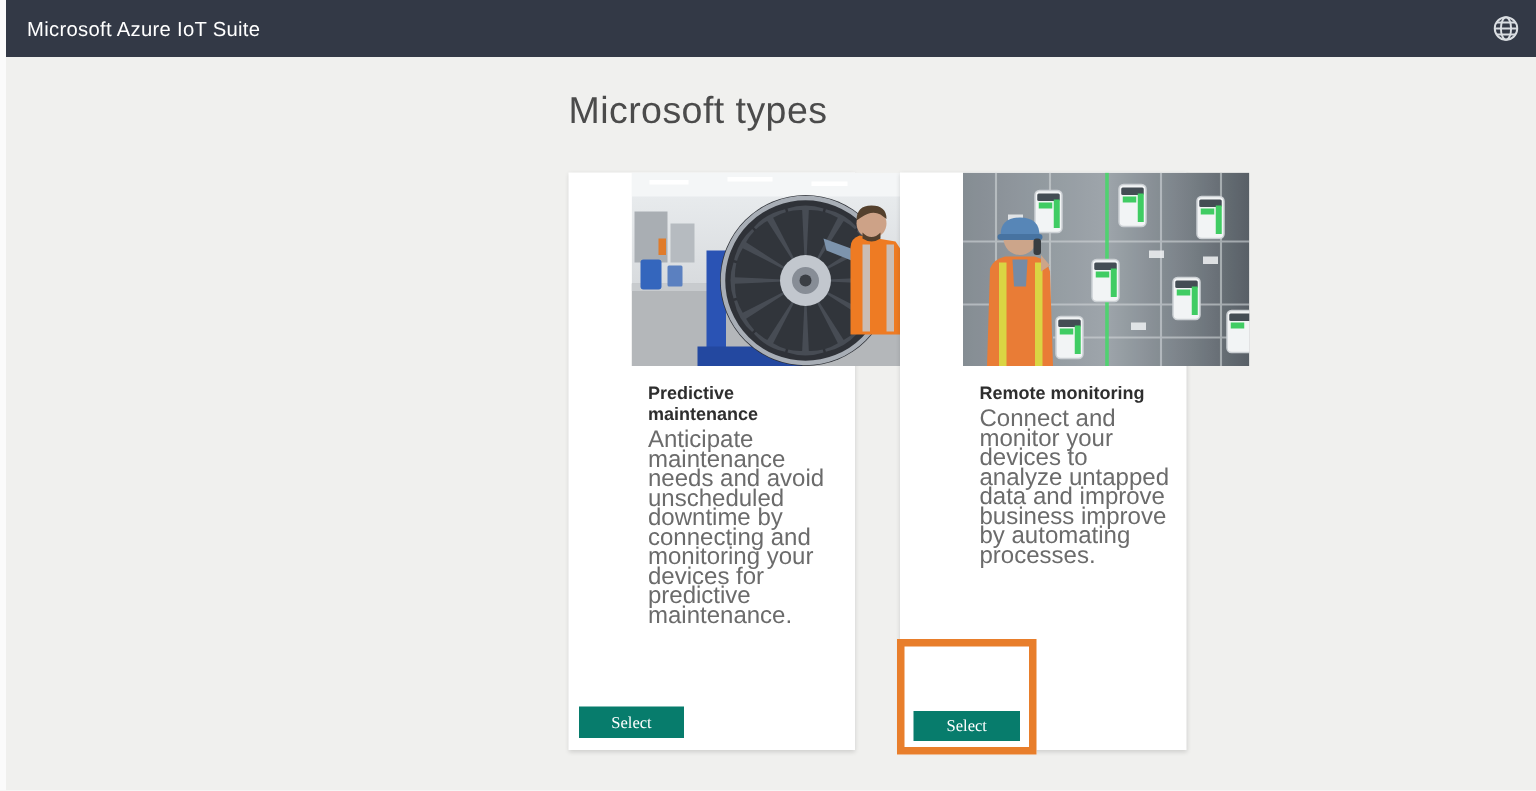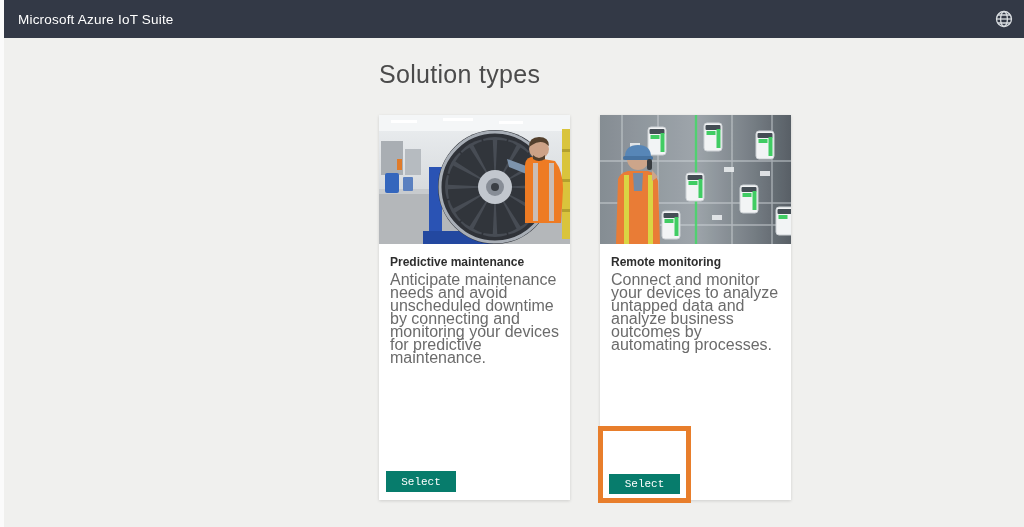--- a/index.html
+++ b/index.html
@@ -26,31 +26,32 @@
   .header-title { color: #ffffff; font-size: 13.5px; letter-spacing: 0.2px; }
   .globe { width: 20px; height: 20px; display: block; cursor: pointer; }
   .page-heading {
     position: absolute; left: 375px; top: 60px;
     font-size: 25px; font-weight: 300; color: #4b4b4b; letter-spacing: 0.3px;
   }
   .card {
     position: absolute; top: 115px; width: 191px; height: 385px;
     background: var(--card-bg);
     box-shadow: 0 1px 3px rgba(0,0,0,0.14);
+    padding-left: 42px;
   }
   .card-1 { left: 375px; }
   .card-2 { left: 596px; }
   .card-image { width: 191px; height: 129px; overflow: hidden; display: block; }
   .card-image svg { display: block; }
   .card-body { padding: 11px 11px 0 11px; }
   .card-title { font-size: 12px; font-weight: bold; color: #2e2e2e; margin-bottom: 4px; }
   .card-desc { font-size: 16px; color: #6b6b6b; line-height: 13px; }
   .select-btn {
     border: none; background: var(--button-bg); color: #ffffff;
-    font-family: Liberation Mono, monospace; font-size: 11px;
+    font-family: Liberation Serif, serif; font-size: 11px;
     width: 70px; height: 21px; cursor: pointer; display: block; margin-top: 39px;
   }
   .card-1 .select-btn { position: absolute; left: 7px; bottom: 8px; }
   .highlight-box {
     position: absolute; left: -2px; bottom: -3px;
     border: 5px solid var(--highlight);
     background: #ffffff; padding: 4px 6px;
   }
   .highlight-box .select-btn { width: 71px; height: 20px; }
 </style>
@@ -64,21 +65,21 @@
     <svg class="globe" viewBox="0 0 20 20">
       <g fill="none" stroke="#d9dde1" stroke-width="1.3">
         <circle cx="10" cy="10" r="7.5"></circle>
         <ellipse cx="10" cy="10" rx="3.4" ry="7.5"></ellipse>
         <line x1="2.5" y1="10" x2="17.5" y2="10"></line>
         <path d="M3.6 6 h12.8 M3.6 14 h12.8"></path>
       </g>
     </svg>
   </div>
 
-  <div class="page-heading">Solution types</div>
+  <div class="page-heading">Microsoft types</div>
 
   <div class="card card-1">
     <div class="card-image">
       <svg width="191" height="129" viewBox="0 0 191 129">
         <defs>
           <linearGradient id="hall" x1="0" y1="0" x2="0" y2="1">
             <stop offset="0" stop-color="#eceff1"></stop>
             <stop offset="0.6" stop-color="#d7dadd"></stop>
             <stop offset="1" stop-color="#c2c5c8"></stop>
           </linearGradient>
@@ -294,20 +295,20 @@
           <rect x="23" y="41" width="30" height="4" rx="2" fill="#3c6b9c"></rect>
           <rect x="47" y="44" width="5" height="11" rx="2" fill="#2c3136"></rect>
           <path d="M52 55 L58 62 L52 66 Z" fill="#c9a083"></path>
         </g>
 
         <rect width="191" height="129" fill="#ffffff" opacity="0.06"></rect>
       </svg>
     </div>
     <div class="card-body">
       <div class="card-title">Remote monitoring</div>
-      <div class="card-desc">Connect and monitor your devices to analyze untapped data and analyze business outcomes by automating processes.</div>
+      <div class="card-desc">Connect and monitor your devices to analyze untapped data and improve business improve by automating processes.</div>
     </div>
     <div class="highlight-box">
       <button class="select-btn">Select</button>
     </div>
   </div>
 
 </div>
 
 </body></html>

